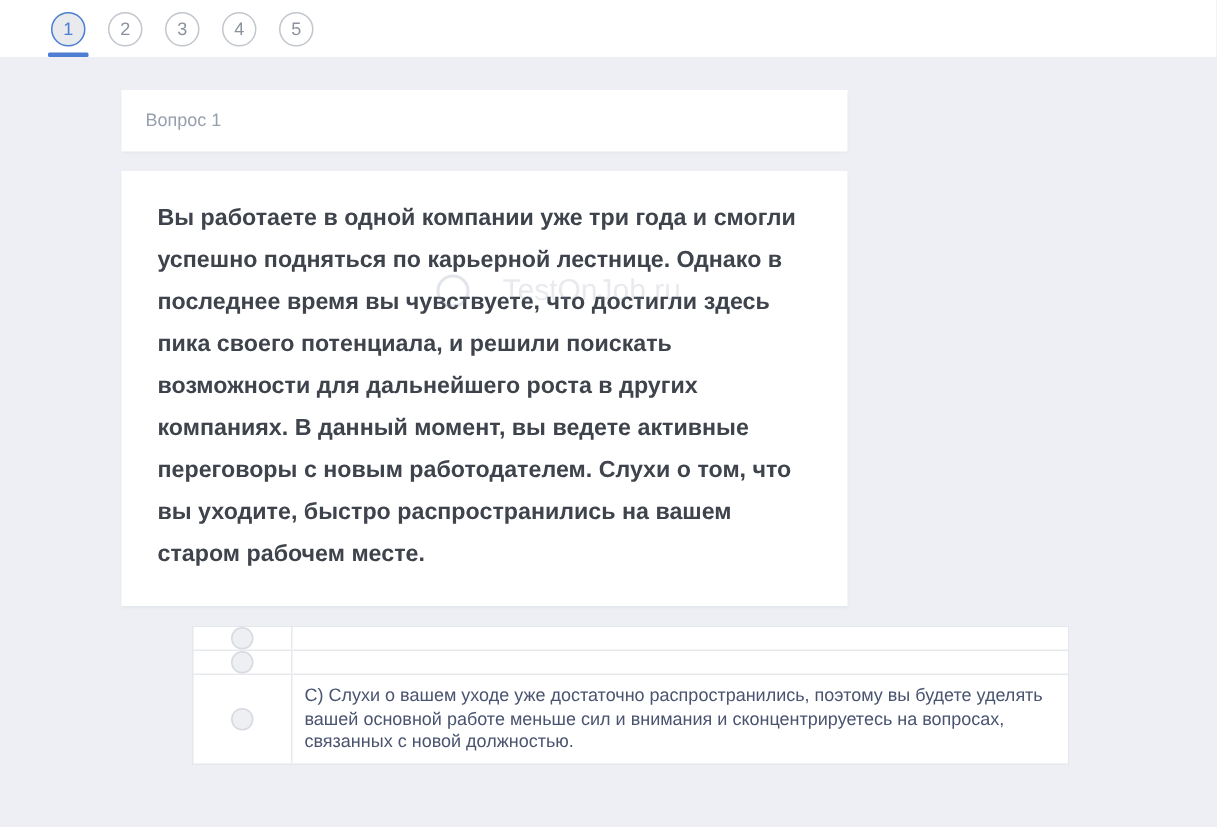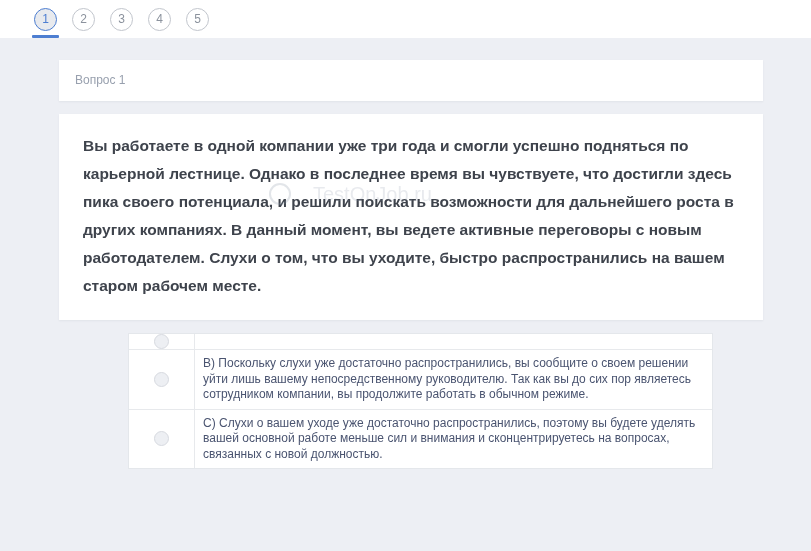--- a/index.html
+++ b/index.html
@@ -21,21 +21,21 @@
     font-size:12px;display:flex;align-items:center;justify-content:center;
     box-sizing:border-box;cursor:pointer;user-select:none;
   }
   .step.active{border-color:#4d7ed1;background:#e8eaee;color:#4d7ed1;}
   .step-underline{
     position:absolute;left:32px;bottom:0;width:27px;height:3px;
     background:#4d7ed1;border-radius:1px;
   }
   
   .card{
-    background:#ffffff;width:704px;margin-left:59px;box-sizing:border-box;
+    background:#ffffff;width:484px;margin-left:81px;box-sizing:border-box;
     box-shadow:0 1px 2px rgba(40,50,70,0.06);
   }
   .question-card{margin-top:22px;padding:13px 16px 14px 16px;}
   .q-label{font-size:12px;color:#98a0ae;}
   .q-title{font-size:13.5px;color:#3a4150;margin-top:9px;font-weight:bold;}
   .scenario-card{
     margin-top:13px;padding:18px 24px 20px 24px;position:relative;
     font-size:15.5px;line-height:28px;color:#3e434c;font-weight:bold;
   }
   .scenario-card .watermark{
@@ -101,23 +101,20 @@
   <div class="answer-row">
     <div class="radio-cell">
       <div class="radio"></div>
     </div>
   </div>
 
   <div class="answer-row">
     <div class="radio-cell">
       <div class="radio"></div>
     </div>
-    <div class="answer-text">
-      <span>B) Поскольку слухи уже достаточно распространились, вы сообщите о своем решении уйти лишь вашему непосредственному руководителю. Так как вы до сих пор являетесь сотрудником компании, вы продолжите работать в обычном режиме.</span>
-    </div>
   </div>
 
   <div class="answer-row">
     <div class="radio-cell">
       <div class="radio"></div>
     </div>
     <div class="answer-text">
       <span>C) Слухи о вашем уходе уже достаточно распространились, поэтому вы будете уделять вашей основной работе меньше сил и внимания и сконцентрируетесь на вопросах, связанных с новой должностью.</span>
     </div>
   </div>

